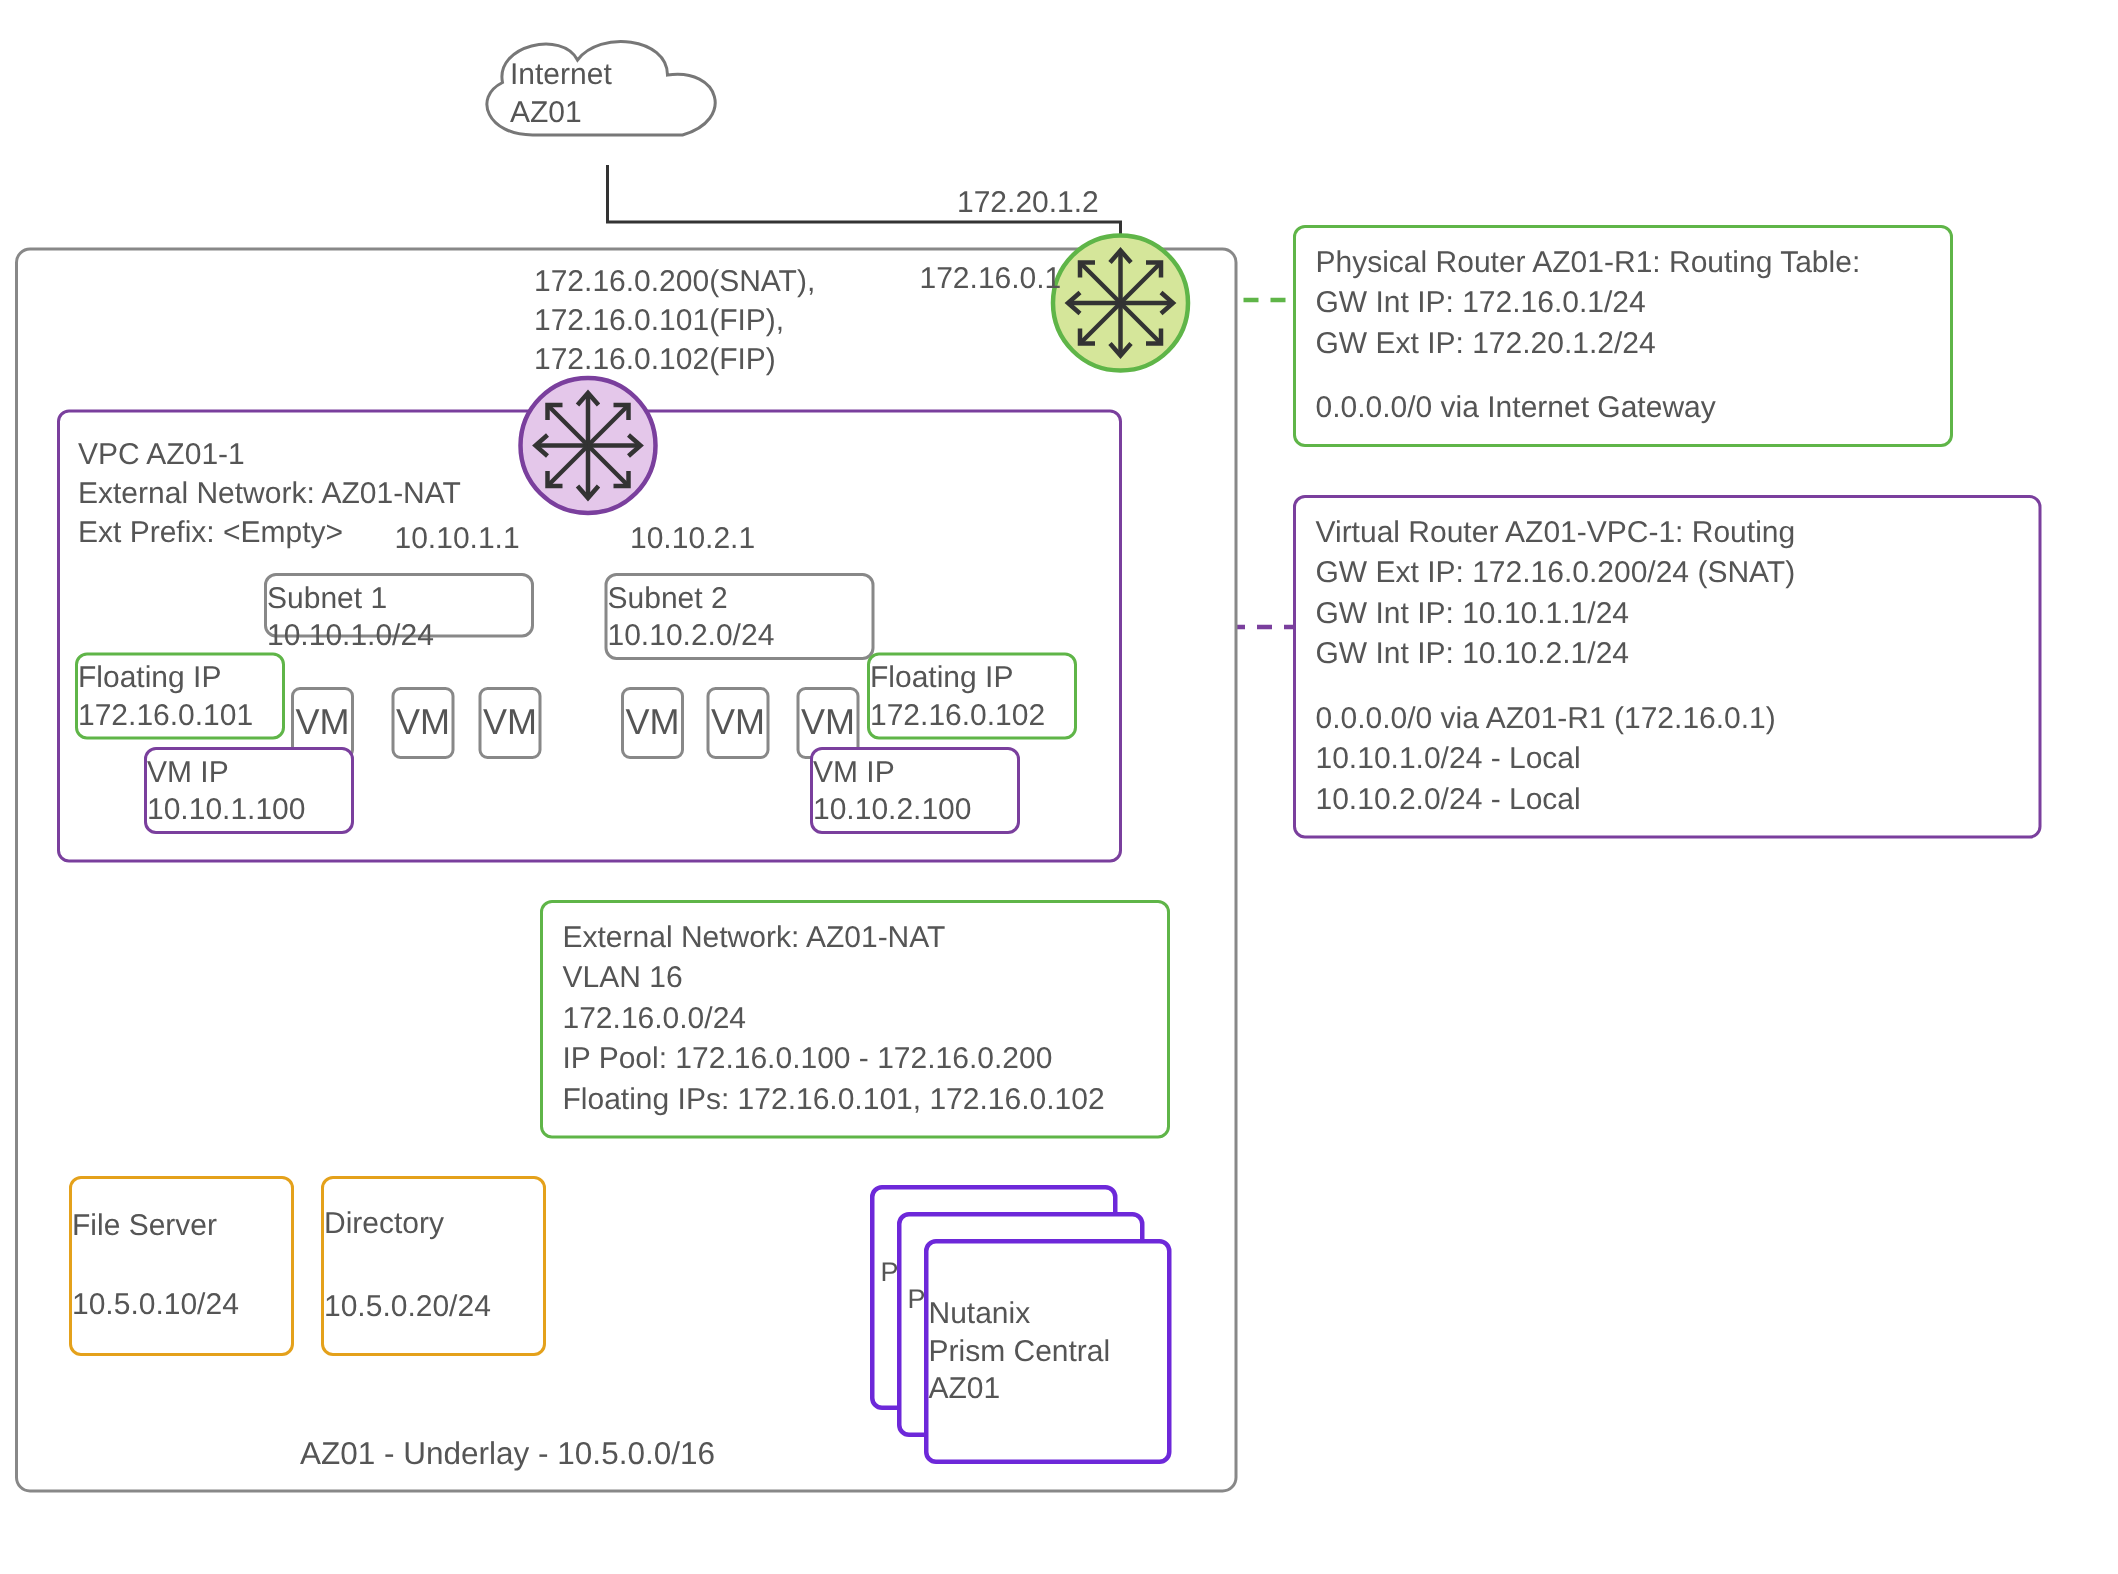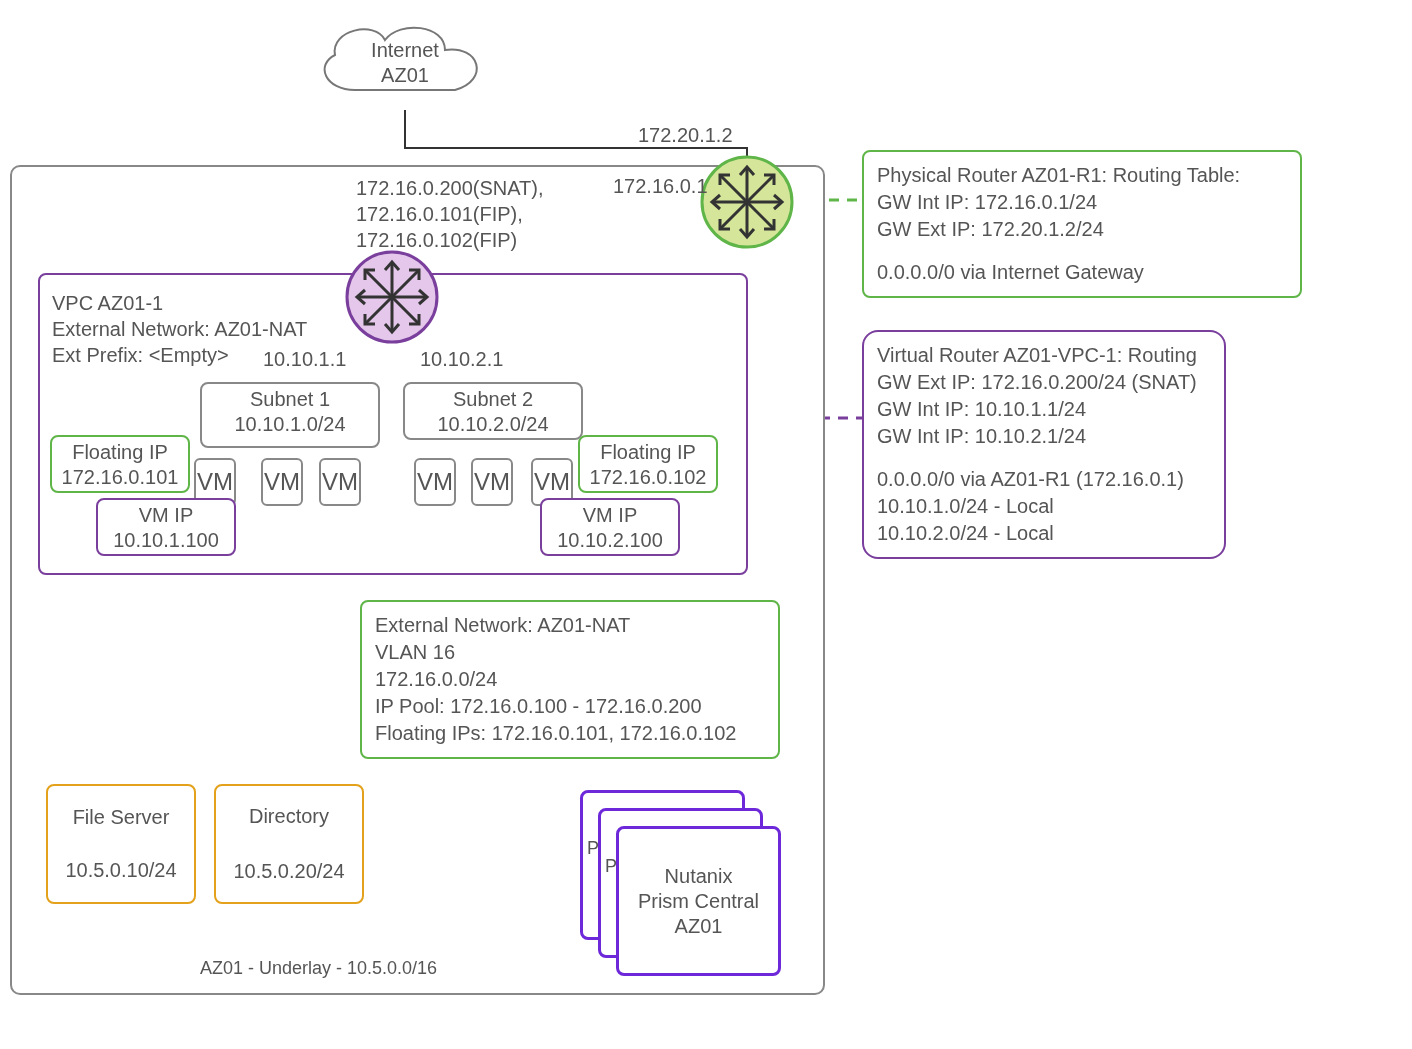--- a/index.html
+++ b/index.html
@@ -7,21 +7,21 @@
     margin: 0;
     width: 1412px;
     height: 1049px;
     background: #fff;
     font-family: "Segoe UI", "Helvetica Neue", Arial, sans-serif;
     font-size: 20px;
     color: #555;
     position: relative;
   }
   .abs { position: absolute; }
-  .label { text-align: center; line-height: 1.25; }
+  .label { line-height: 1.25; }
   .box {
     border-radius: 8px;
     background: #fff;
   }
   .gray-border   { border: 2px solid #888; }
   .green-border  { border: 2px solid #5fb548; }
   .purple-border { border: 2px solid #7a3f9d; }
   .orange-border { border: 2px solid #e4a11b; }
   .blue-border   { border: 3px solid #6d28d9; }
   .info-box { padding: 10px 13px; line-height: 1.35; font-size: 20px; color:#555; }
@@ -61,21 +61,21 @@
 
 <svg class="abs" style="left:305px; top:10px; width:200px; height:105px">
   <path d="M50 80 C20 80 10 55 30 45 C25 20 70 10 80 30 C95 10 140 15 140 40 C175 35 185 70 150 80 Z" fill="#fff" stroke="#777" stroke-width="2"></path>
 </svg>
 <div class="abs label" style="left:340px; top:38px; width:130px">
   <div>Internet</div>
   <div>AZ01</div>
 </div>
 
 <div class="abs box gray-border" style="left:10px; top:165px; width:815px; height:830px; border-radius:10px;"></div>
-<div class="abs" style="left:200px; top:958px; font-size:18px;">AZ01 - Underlay - 10.5.0.0/16</div>
+<div class="abs" style="left:200px; top:958px; font-size:21px;">AZ01 - Underlay - 10.5.0.0/16</div>
 
 <svg class="abs" style="left:700px; top:155px; width:94px; height:94px">
   <circle cx="47" cy="47" r="45" fill="#d5e69a" stroke="#5fb548" stroke-width="3"></circle>
   <g stroke="#333" stroke-width="3" fill="none">
     <line x1="47" y1="47" x2="47" y2="12"></line>
       <polyline points="40,20 47,12 54,20"></polyline>
     <line x1="47" y1="47" x2="47" y2="82"></line>
       <polyline points="40,74 47,82 54,74"></polyline>
     <line x1="47" y1="47" x2="12" y2="47"></line>
       <polyline points="20,40 12,47 20,54"></polyline>
@@ -125,21 +125,21 @@
     <line x1="47" y1="47" x2="20" y2="74"></line>
       <polyline points="20,64 20,74 30,74"></polyline>
     <line x1="47" y1="47" x2="74" y2="74"></line>
       <polyline points="64,74 74,74 74,64"></polyline>
   </g>
 </svg>
 
 <div class="abs" style="left:263px; top:348px">10.10.1.1</div>
 <div class="abs" style="left:420px; top:348px">10.10.2.1</div>
 
-<div class="abs box gray-border label" style="left:200px; top:382px; width:180px; height:66px; padding-top:3px">
+<div class="abs box gray-border label" style="left:176px; top:382px; width:180px; height:43px; padding-top:3px">
   <div>Subnet 1</div>
   <div>10.10.1.0/24</div>
 </div>
 <div class="abs box gray-border label" style="left:403px; top:382px; width:180px; height:58px; padding-top:3px">
   <div>Subnet 2</div>
   <div>10.10.2.0/24</div>
 </div>
 
 <div class="abs vm-box" style="left:194px; top:458px">VM</div>
 <div class="abs vm-box" style="left:261px; top:458px">VM</div>
@@ -193,21 +193,21 @@
 </div>
 
 <div class="abs box green-border info-box" style="left:862px; top:150px; width:440px;">
   <div>Physical Router AZ01-R1: Routing Table:</div>
   <div>GW Int IP: 172.16.0.1/24</div>
   <div>GW Ext IP: 172.20.1.2/24</div>
   <div style="height:16px"></div>
   <div>0.0.0.0/0 via Internet Gateway</div>
 </div>
 
-<div class="abs box purple-border info-box" style="left:862px; top:330px; width:364px;border-radius:16px;">
+<div class="abs box purple-border info-box" style="left:862px; top:330px; width:499px;">
   <div>Virtual Router AZ01-VPC-1: Routing</div>
   <div>GW Ext IP: 172.16.0.200/24 (SNAT)</div>
   <div>GW Int IP: 10.10.1.1/24</div>
   <div>GW Int IP: 10.10.2.1/24</div>
   <div style="height:16px"></div>
   <div>0.0.0.0/0 via AZ01-R1 (172.16.0.1)</div>
   <div>10.10.1.0/24 - Local</div>
   <div>10.10.2.0/24 - Local</div>
 </div>
 

